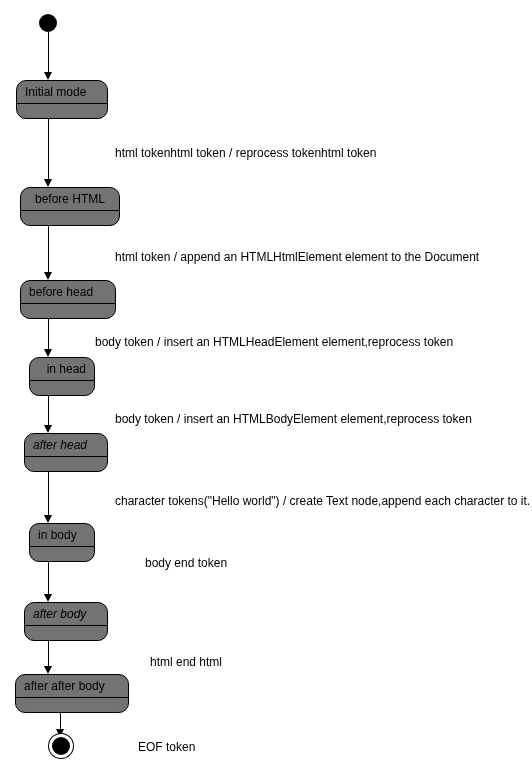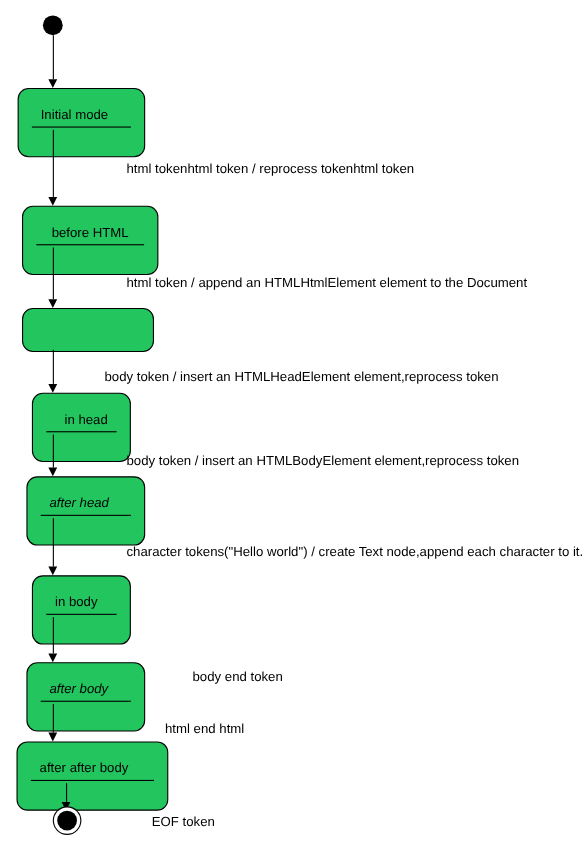--- a/index.html
+++ b/index.html
@@ -24,22 +24,22 @@
       width: 18px;
       height: 18px;
       background: black;
       border-radius: 50%;
       box-shadow: 0 0 0 3px white, 0 0 0 4px black;
     }
     .state-box {
       position: absolute;
       border: 1px solid black;
       border-radius: 10px;
-      background: #22c55e;
-      padding: 12px;
+      background: #737373;
+      padding: 0;
       overflow: hidden;
     }
     .state-label {
       padding: 4px 8px;
       border-bottom: 1px solid black;
       font-size: 12px;
     }
     .state-body {
       height: 14px;
     }
@@ -83,20 +83,21 @@
 <div class="state-box" style="left: 20px; top: 187px; width: 98px; text-align: center;">
   <div class="state-label">before HTML</div>
   <div class="state-body"></div>
 </div>
 
 <div class="arrow-line" style="left: 48px; top: 225px; height: 47px;"></div>
 <div class="arrow-head" style="left: 44px; top: 272px;"></div>
 <div class="transition-label" style="left: 115px; top: 250px;">html token / append an HTMLHtmlElement element to the Document</div>
 
 <div class="state-box" style="left: 20px; top: 280px; width: 94px;">
+  <div class="state-label">before head</div>
   <div class="state-body"></div>
 </div>
 
 <div class="arrow-line" style="left: 48px; top: 318px; height: 31px;"></div>
 <div class="arrow-head" style="left: 44px; top: 349px;"></div>
 <div class="transition-label" style="left: 95px; top: 335px;">body token / insert an HTMLHeadElement element,reprocess token</div>
 
 <div class="state-box" style="left: 29px; top: 357px; width: 64px; text-align: right;">
   <div class="state-label">in head</div>
   <div class="state-body"></div>
@@ -115,21 +116,21 @@
 <div class="arrow-head" style="left: 44px; top: 515px;"></div>
 <div class="transition-label" style="left: 115px; top: 494px;">character tokens("Hello world") / create Text node,append each character to it.</div>
 
 <div class="state-box" style="left: 29px; top: 523px; width: 64px;">
   <div class="state-label">in body</div>
   <div class="state-body"></div>
 </div>
 
 <div class="arrow-line" style="left: 48px; top: 561px; height: 33px;"></div>
 <div class="arrow-head" style="left: 44px; top: 594px;"></div>
-<div class="transition-label" style="left: 145px; top: 608px; margin-left: 30px;">body end token</div>
+<div class="transition-label" style="left: 145px; top: 556px;">body end token</div>
 
 <div class="state-box" style="left: 24px; top: 602px; width: 82px; font-style: italic;">
   <div class="state-label">after body</div>
   <div class="state-body"></div>
 </div>
 
 <div class="arrow-line" style="left: 48px; top: 640px; height: 26px;"></div>
 <div class="arrow-head" style="left: 44px; top: 666px;"></div>
 <div class="transition-label" style="left: 150px; top: 655px;">html end html</div>
 

